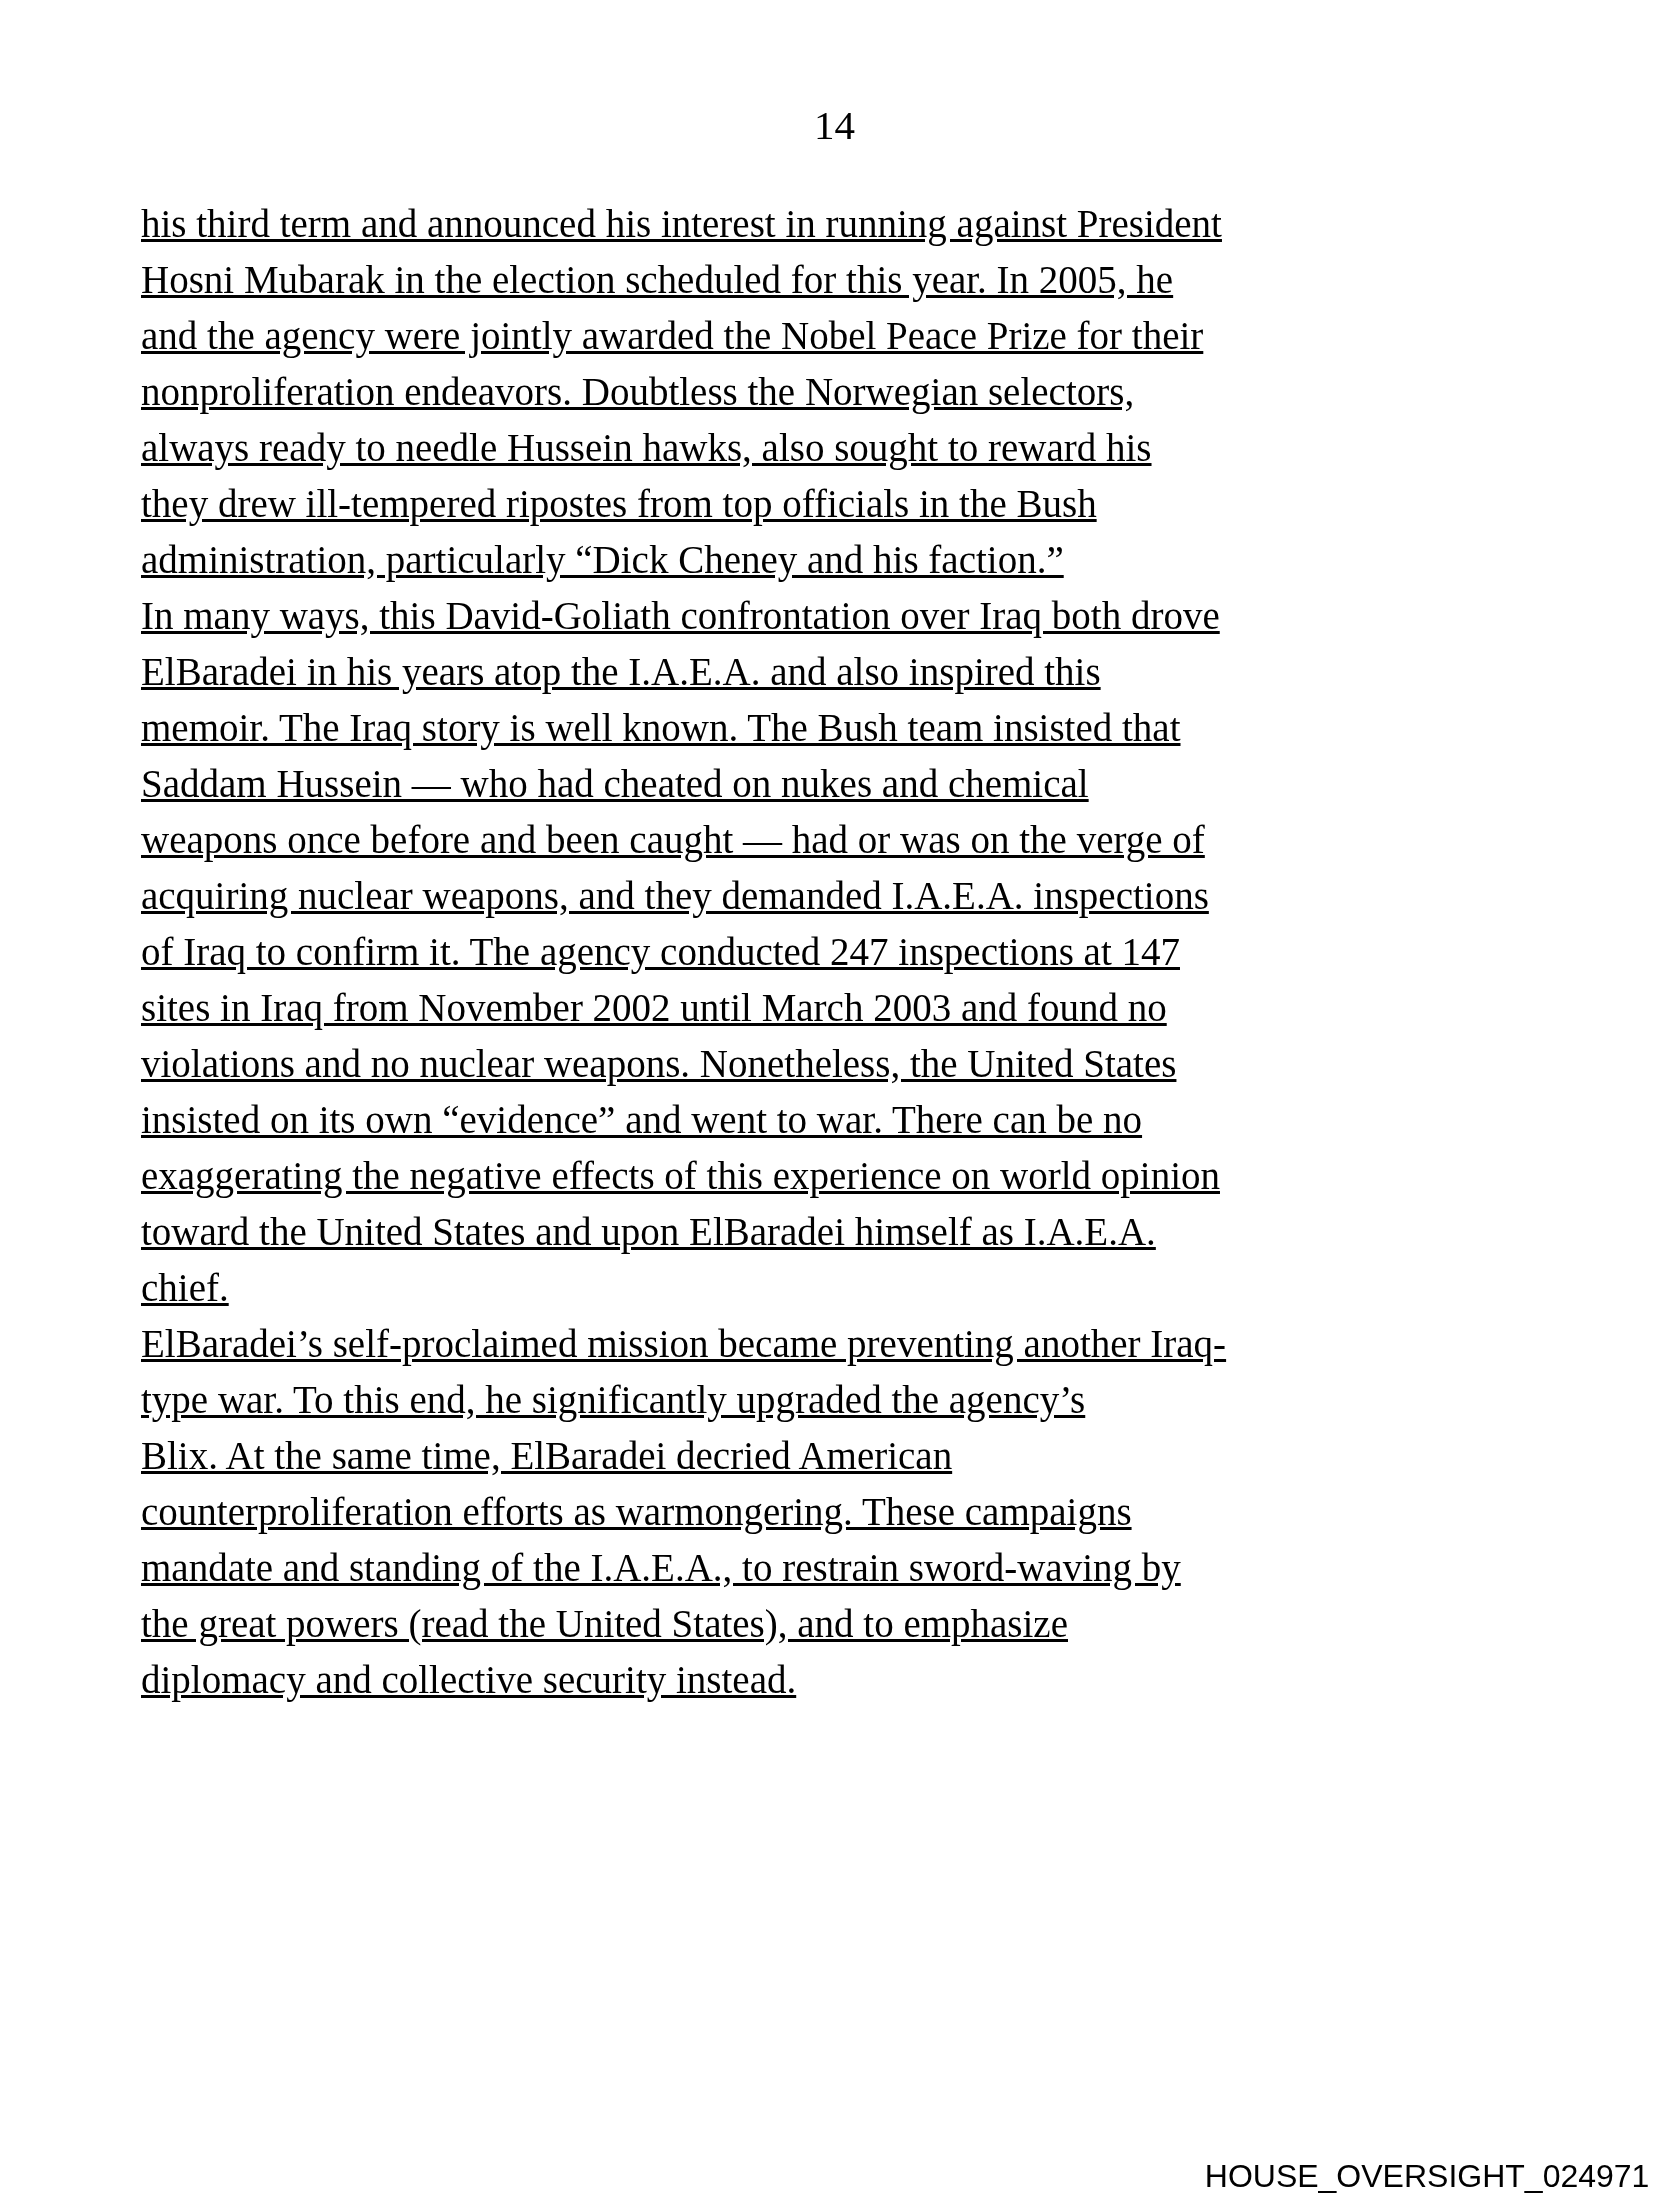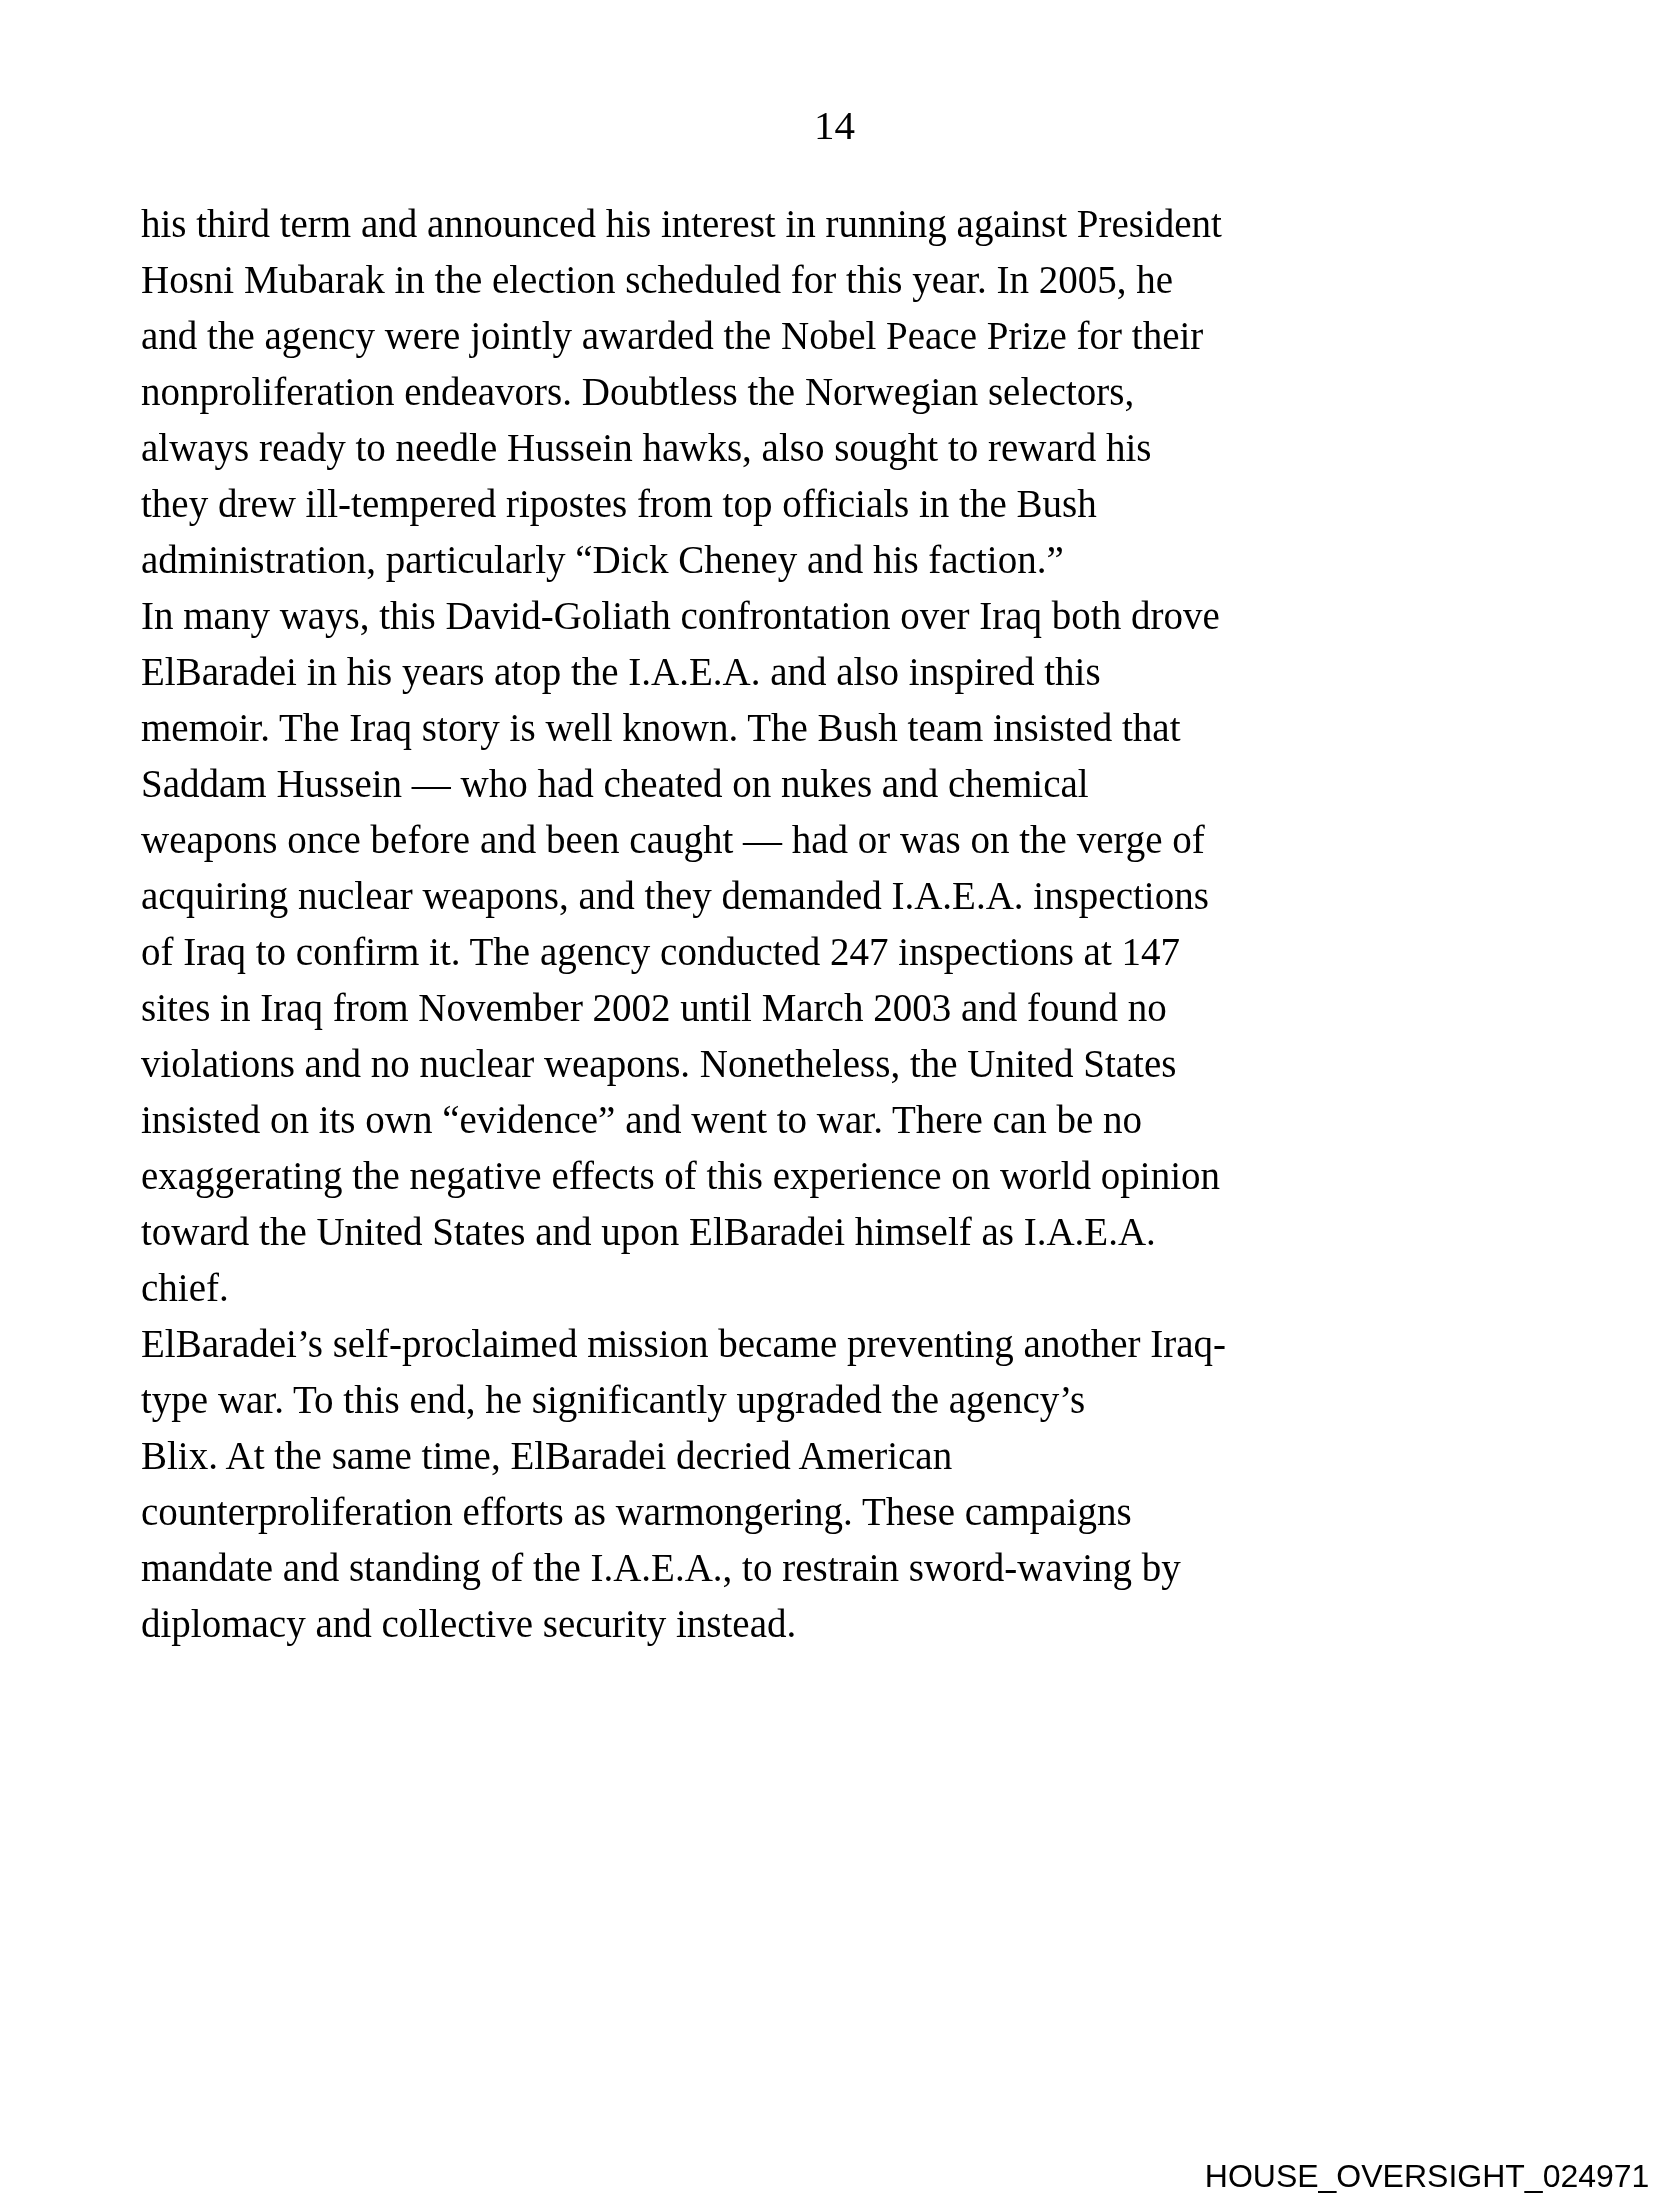--- a/index.html
+++ b/index.html
@@ -33,20 +33,21 @@
     left: 141px;
     width: 1414px;
     font-family: "Liberation Serif", "DejaVu Serif", serif;
     font-size: 39px;
     line-height: 56px;
     color: #000000;
   }
   .body-text .line {
     white-space: pre;
     height: 56px;
+    text-decoration: underline;
   }
   .bates {
     position: absolute;
     right: 19.6px;
     top: 2149px;
     font-family: "Liberation Sans", "DejaVu Sans", sans-serif;
     font-size: 32px;
     line-height: 38px;
     color: #000000;
     letter-spacing: 0px;
@@ -77,18 +78,19 @@
       <div class="line">violations and no nuclear weapons. Nonetheless, the United States</div>
       <div class="line">insisted on its own “evidence” and went to war. There can be no</div>
       <div class="line">exaggerating the negative effects of this experience on world opinion</div>
       <div class="line">toward the United States and upon ElBaradei himself as I.A.E.A.</div>
       <div class="line">chief.</div>
       <div class="line">ElBaradei’s self-proclaimed mission became preventing another Iraq-</div>
       <div class="line">type war. To this end, he significantly upgraded the agency’s</div>
       <div class="line">Blix. At the same time, ElBaradei decried American</div>
       <div class="line">counterproliferation efforts as warmongering. These campaigns</div>
       <div class="line">mandate and standing of the I.A.E.A., to restrain sword-waving by</div>
+      <div class="line">the great powers (read the United States), and to emphasize</div>
       <div class="line">diplomacy and collective security instead.</div>
     </div>
 
   <div class="bates">HOUSE_OVERSIGHT_024971</div>
 </div>
 
 
 </body></html>

